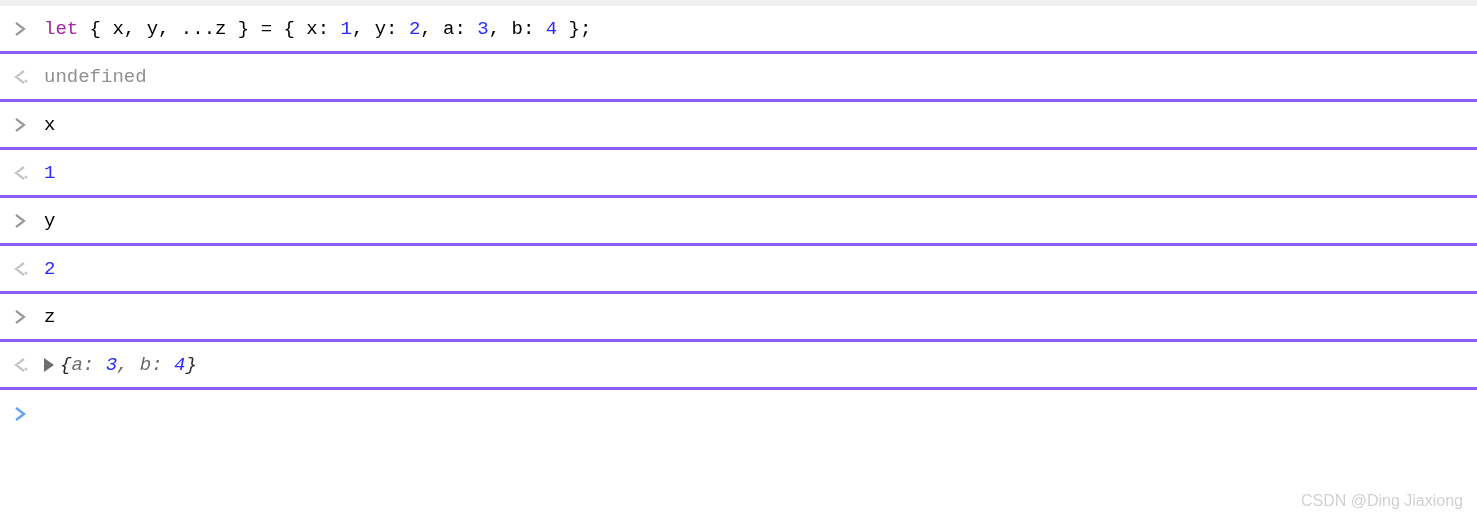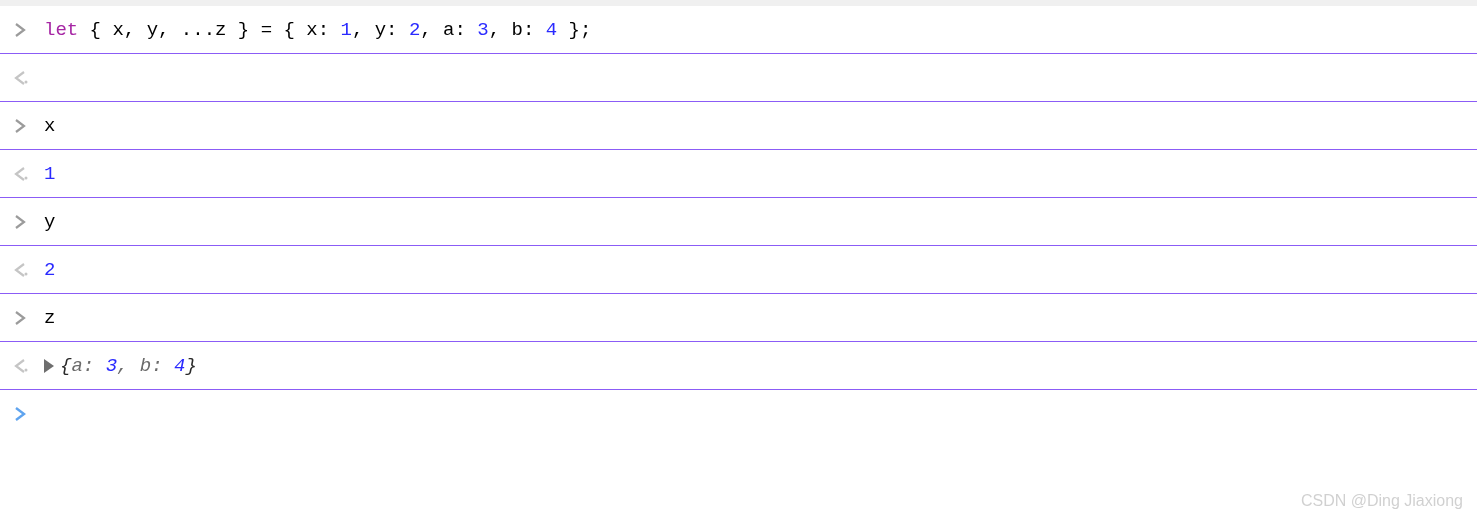--- a/index.html
+++ b/index.html
@@ -11,21 +11,21 @@
     width: 1477px;
     height: 518px;
     overflow: hidden;
     position: relative;
     border-top: 6px solid #f0f0f0;
   }
   .row {
     display: flex;
     align-items: center;
     min-height: 48px;
-    border-bottom: 1px solid #8b5cf6;
+    border-bottom: 3px solid #8b5cf6;
     padding: 10px 0 10px 14px;
   }
   .row.noborder { border-bottom: none; }
   .gutter {
     width: 24px;
     display: flex;
     align-items: center;
     justify-content: flex-start;
     flex-shrink: 0;
   }
@@ -76,20 +76,21 @@
   </div>
 </div>
 
 <div class="row">
   <div class="gutter">
     <svg class="arrow" width="14" height="14" viewBox="0 0 14 14">
         <path d="M10 1 L2 7 L10 13" fill="none" stroke="#c5c5c5" stroke-width="2.2"></path>
         <circle cx="12" cy="11" r="1.5" fill="#c5c5c5"></circle>
       </svg>
   </div>
+  <div class="content undef">undefined</div>
 </div>
 
 <div class="row">
   <div class="gutter">
     <svg class="arrow" width="12" height="14" viewBox="0 0 12 14">
         <path d="M2 1 L10 7 L2 13" fill="none" stroke="#9b9b9b" stroke-width="2.2"></path>
       </svg>
   </div>
   <div class="content plain">x</div>
 </div>

